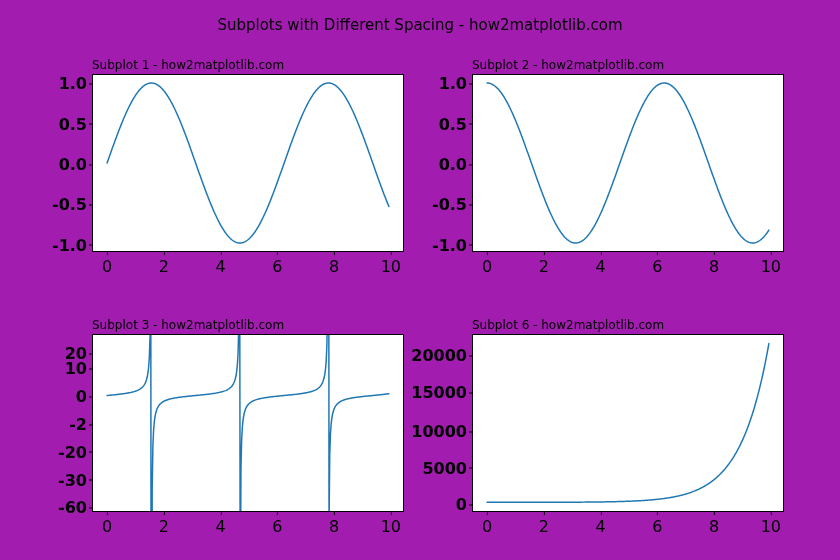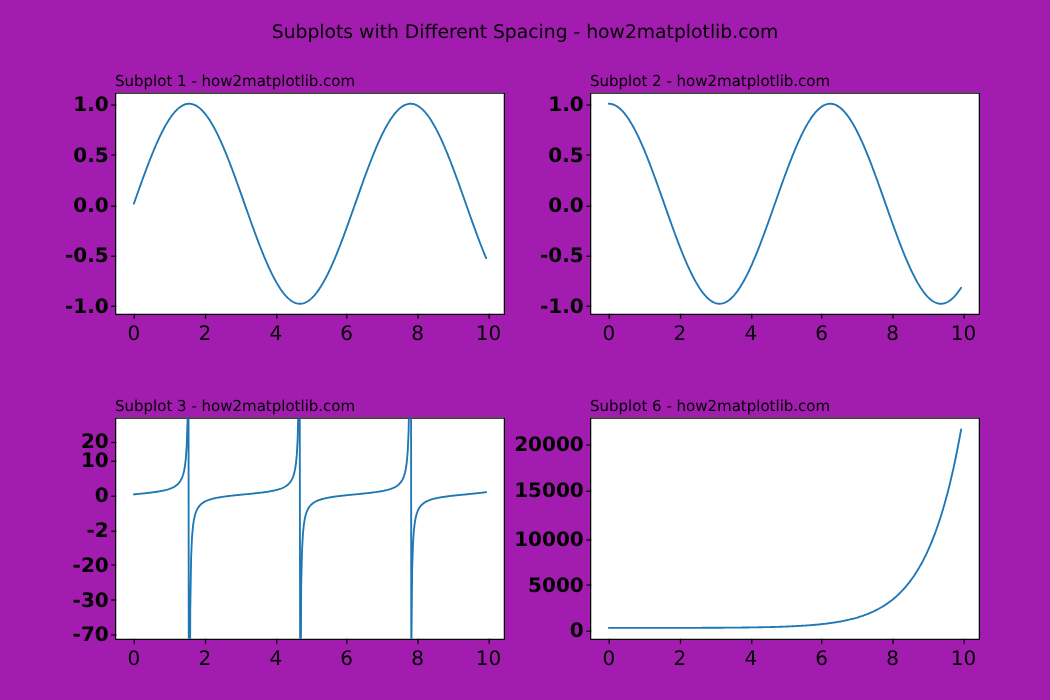--- a/index.html
+++ b/index.html
@@ -139,21 +139,21 @@
           <clipPath id="clip-sp3">
             <rect x="0" y="0" width="312" height="178"></rect>
           </clipPath>
         </svg>
     <div class="xtick" style="left: 14.1818px;">0</div>
         <div class="xtick" style="left: 70.9091px;">2</div>
         <div class="xtick" style="left: 127.636px;">4</div>
         <div class="xtick" style="left: 184.364px;">6</div>
         <div class="xtick" style="left: 241.091px;">8</div>
         <div class="xtick" style="left: 297.818px;">10</div>
-        <div class="ytick" style="top: 172.438px;">-70</div>
+        <div class="ytick" style="top: 172.438px;">-60</div>
         <div class="ytick" style="top: 144.625px; margin-left: 17px;">-30</div>
         <div class="ytick" style="top: 116.812px;">-20</div>
         <div class="ytick" style="top: 89px;">-2</div>
         <div class="ytick" style="top: 61.1875px;">0</div>
         <div class="ytick" style="top: 33.375px;">10</div>
         <div class="ytick" style="top: 18px;">20</div>
       </div>
   </div>
 
   <div class="subplot" id="sp4-wrap" style="left: 472px; top: 318px; width: 312px;">

